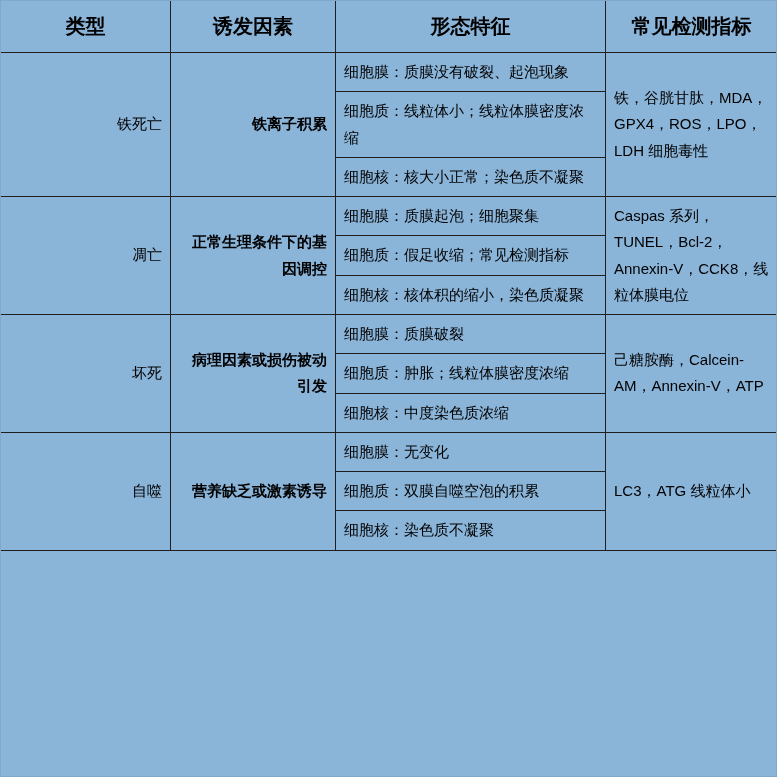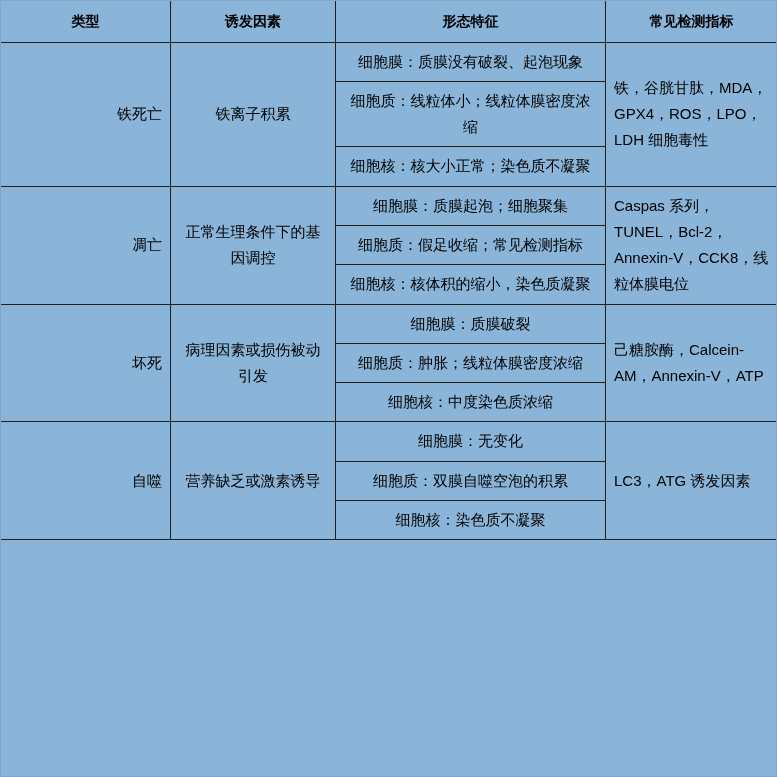--- a/index.html
+++ b/index.html
@@ -36,41 +36,42 @@
     border: 1px solid #1f1f1f;
     vertical-align: middle;
     font-size: 15px;
     line-height: 1.75;
     padding: 6px 8px;
     box-sizing: border-box;
   }
   table.cmp th {
     text-align: center;
     font-weight: bold;
-    font-size: 14px;
+    font-size: 20px;
     padding: 8px 6px;
   }
   td.type-cell {
     text-align: right;
     padding-left: 12px;
     vertical-align: top;
     padding-top: 10px;
   }
   td.cause-cell {
-    text-align: center;
+    text-align: right;
     vertical-align: top;
     padding-top: 10px;
+    font-weight: bold;
   }
   td.marker-cell {
     text-align: left;
     vertical-align: top;
     padding-top: 10px;
   }
   td.morph-cell {
-    text-align: center;
+    text-align: left;
     vertical-align: middle;
   }
   
   .sheet::after {
     content: "";
     position: absolute;
     inset: 0;
     pointer-events: none;
     border: 1px solid #7fa8cc;
   }
@@ -132,21 +133,21 @@
         <td class="morph-cell">细胞质：肿胀；线粒体膜密度浓缩</td>
       </tr>
       <tr>
         <td class="morph-cell">细胞核：中度染色质浓缩</td>
       </tr>
 
       <tr>
         <td class="type-cell" rowspan="3">自噬</td>
         <td class="cause-cell" rowspan="3">营养缺乏或激素诱导</td>
         <td class="morph-cell">细胞膜：无变化</td>
-        <td class="marker-cell" rowspan="3">LC3，ATG 诱发因素</td>
+        <td class="marker-cell" rowspan="3">LC3，ATG 线粒体小</td>
       </tr>
       <tr>
         <td class="morph-cell">细胞质：双膜自噬空泡的积累</td>
       </tr>
       <tr>
         <td class="morph-cell">细胞核：染色质不凝聚</td>
       </tr>
 
     </tbody>
   </table>

